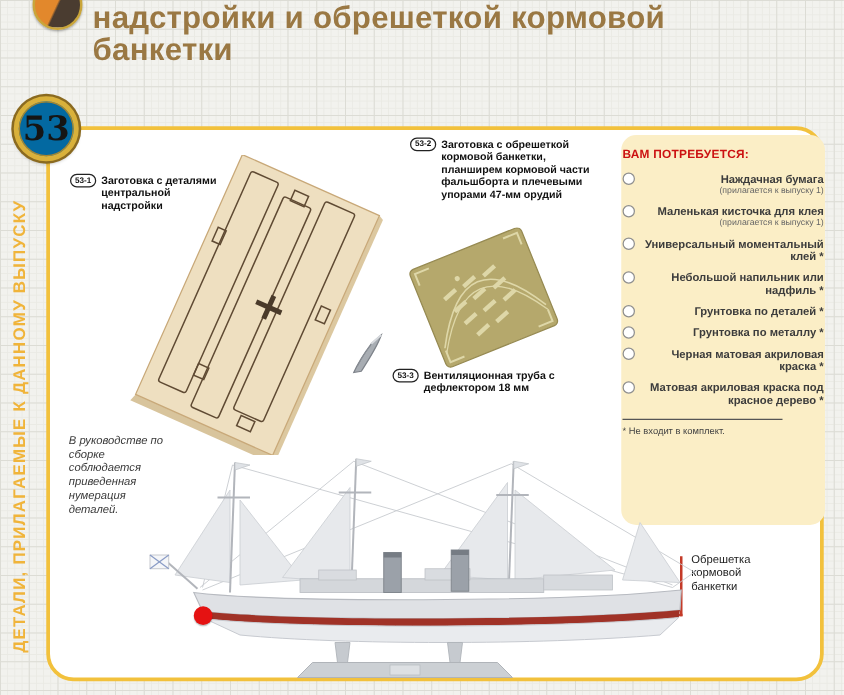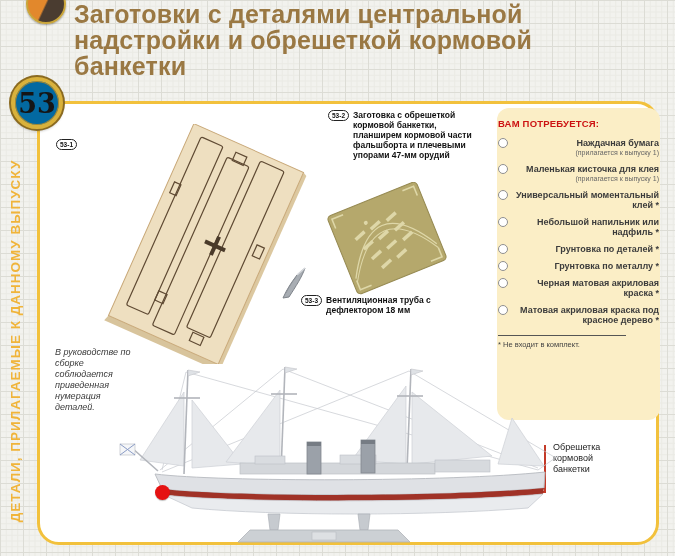--- a/index.html
+++ b/index.html
@@ -42,21 +42,21 @@
     transform:rotate(-90deg);color:#f0b43a;font-weight:bold;font-size:13.5px;
     letter-spacing:1px;text-align:center;white-space:nowrap;}
 
   
   .part-label{display:flex;gap:4px;align-items:flex-start;}
   .part-badge{flex:0 0 auto;border:1px solid #222;border-radius:8px;
     font-size:6.5px;font-weight:bold;color:#111;padding:1px 3px;line-height:7px;background:#fff;}
   .part-text{font-size:8.5px;line-height:10px;font-weight:bold;color:#111;}
   .lbl1{left:56px;top:139px;width:125px;}
   .lbl2{left:328px;top:110px;width:148px;justify-content:flex-end;}
-  .lbl3{left:301px;top:295px;width:135px;}
+  .lbl3{left:314px;top:295px;width:135px;}
 
   
   .numbering-note{left:55px;top:347px;width:82px;font-style:italic;
     font-size:9px;line-height:11px;color:#3a3a3a;}
 
   
   .req-panel{left:497px;top:108px;width:163px;height:312px;background:#fbeec6;
     border-radius:12px;box-sizing:border-box;padding:10px 1px;}
   .req-title{color:#cc1212;font-weight:bold;font-size:9.5px;margin-bottom:9px;letter-spacing:.2px;}
   .req-item{position:relative;padding-left:14px;margin-bottom:7px;text-align:right;}
@@ -79,21 +79,20 @@
   .wood-svg{left:84px;top:124px;}
   .brass-svg{left:314px;top:182px;}
   .metal-svg{left:278px;top:265px;}
 </style>
 </head>
 <body>
 
 <div class="abs logo-partial"></div>
 
 <div class="abs page-title">
-  <span>Заготовки с деталями центральной</span>
   <span>надстройки и обрешеткой кормовой</span>
   <span>банкетки</span>
 </div>
 
 <div class="abs main-panel"></div>
 
 <div class="abs issue-badge">53</div>
 
 <div class="abs sidebar-vertical">ДЕТАЛИ, ПРИЛАГАЕМЫЕ К ДАННОМУ ВЫПУСКУ</div>
 
@@ -148,20 +147,21 @@
 </svg>
 
 <svg class="abs metal-svg" width="32" height="36" viewBox="0 0 32 36">
   <path d="M 5,33 C 9,24 13,18 19,10 L 27,3 C 24,12 18,21 11,32 Z" fill="#a8adb3" stroke="#7e838a" stroke-width="1"></path>
   <path d="M 19,10 L 27,3" fill="none" stroke="#d7dade" stroke-width="1.5"></path>
   <path d="M 8,28 C 11,22 14,17 18,12" fill="none" stroke="#8b9097" stroke-width=".8"></path>
 </svg>
 
 <div class="abs part-label lbl1">
   <span class="part-badge">53-1</span>
+  <span class="part-text">Заготовка с деталями центральной надстройки</span>
 </div>
 
 <div class="abs part-label lbl2">
   <span class="part-badge">53-2</span>
   <span class="part-text">Заготовка с обрешеткой кормовой банкетки, планширем кормовой части фальшборта и плечевыми упорами 47-мм орудий</span>
 </div>
 
 <div class="abs part-label lbl3">
   <span class="part-badge">53-3</span>
   <span class="part-text">Вентиляционная труба с дефлектором 18 мм</span>

